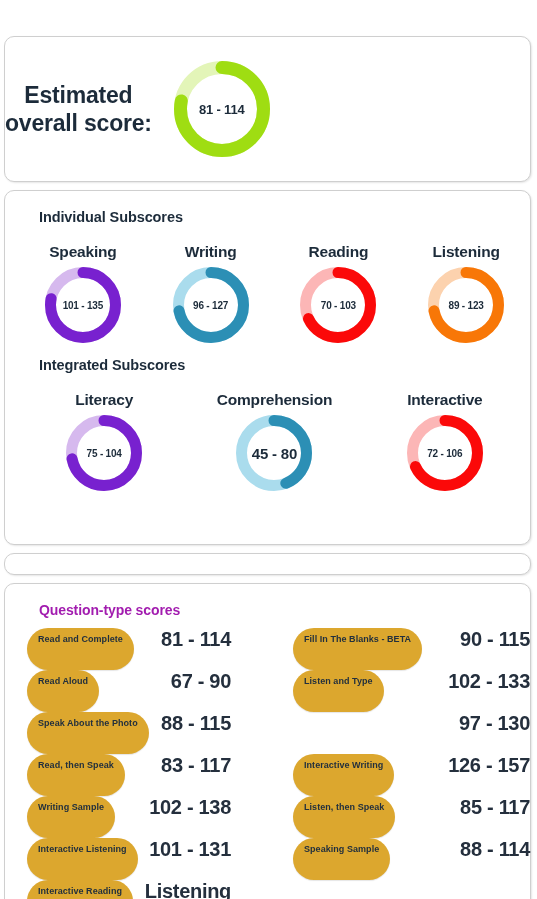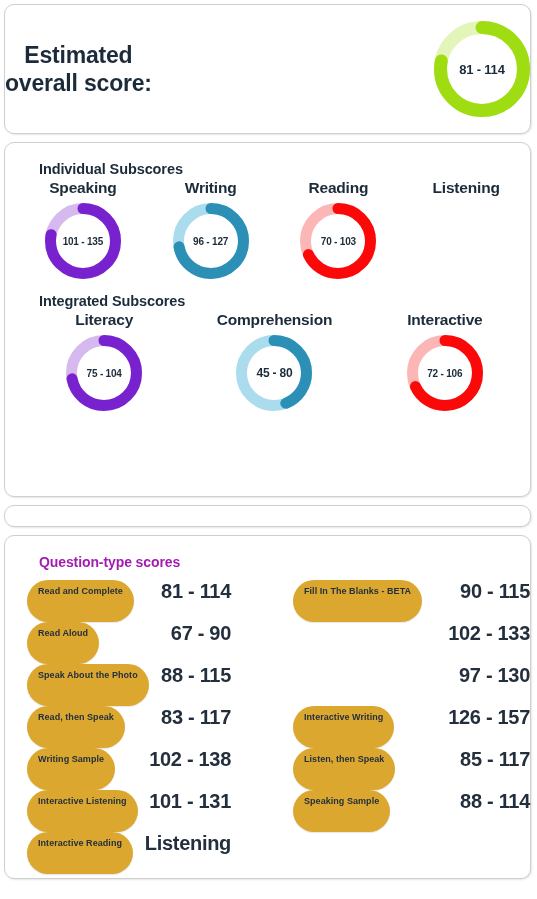--- a/index.html
+++ b/index.html
@@ -22,26 +22,27 @@
 
   .card {
     background: #ffffff;
     border: 1px solid #cfcfcf;
     border-radius: 10px;
     box-shadow: 1px 1px 2px rgba(0,0,0,0.10);
   }
 
   
   #overall-card {
-    height: 130px;
+    height: 146px;
     margin-bottom: 8px;
     display: flex;
     align-items: center;
-    justify-content: space-between;
+    justify-content: flex-start;
     gap: 22px;
+    margin-top: 32px;
   }
   .overall-title {
     font-size: 23px;
     font-weight: bold;
     line-height: 1.22;
     text-align: center;
     letter-spacing: -0.2px;
     color: #1c2b3a;
   }
 
@@ -72,21 +73,21 @@
     font-size: 14.5px;
     font-weight: bold;
     color: #1c2b3a;
     margin: 2px 0 2px 20px;
     letter-spacing: -0.1px;
   }
   .score-row {
     display: flex;
     justify-content: space-around;
     align-items: flex-start;
-    margin-top: 2px;
+    margin-top: 18px;
   }
   .score-cell {
     width: 122px;
     display: flex;
     flex-direction: column;
     align-items: center;
   }
   .score-cell .cap {
     font-size: 15.5px;
     font-weight: bold;
@@ -196,20 +197,27 @@
           <div class="donut" style="width: 76px; height: 76px;">
             <svg width="76" height="76" viewBox="0 0 76 76">
               <circle cx="38" cy="38" r="32.5" fill="none" stroke="#fcb6b6" stroke-width="11" stroke-linecap="round"></circle>
               <circle cx="38" cy="38" r="32.5" fill="none" stroke="#fb0909" stroke-width="11" stroke-linecap="round" stroke-dasharray="138.85839528866885 65.3451271946677"></circle>
             </svg>
             <div class="label" style="font-size:10px">70 - 103</div>
           </div>
         </div>
         <div class="score-cell">
           <div class="cap">Listening</div>
+          <div class="donut" style="width: 76px; height: 76px;">
+            <svg width="76" height="76" viewBox="0 0 76 76">
+              <circle cx="38" cy="38" r="32.5" fill="none" stroke="#fcd2ae" stroke-width="11" stroke-linecap="round"></circle>
+              <circle cx="38" cy="38" r="32.5" fill="none" stroke="#f87707" stroke-width="11" stroke-linecap="round" stroke-dasharray="147.0265361880023 57.176986295334245"></circle>
+            </svg>
+            <div class="label" style="font-size:10px">89 - 123</div>
+          </div>
         </div>
       </div>
 
     <div class="section-title" style="margin-top:14px;">Integrated Subscores</div>
     <div class="score-row" id="integrated-row">
         <div class="score-cell">
           <div class="cap">Literacy</div>
           <div class="donut" style="width: 76px; height: 76px;">
             <svg width="76" height="76" viewBox="0 0 76 76">
               <circle cx="38" cy="38" r="32.5" fill="none" stroke="#d6b9ee" stroke-width="11" stroke-linecap="round"></circle>
@@ -218,21 +226,21 @@
             <div class="label" style="font-size:10px">75 - 104</div>
           </div>
         </div>
         <div class="score-cell">
           <div class="cap">Comprehension</div>
           <div class="donut" style="width: 76px; height: 76px;">
             <svg width="76" height="76" viewBox="0 0 76 76">
               <circle cx="38" cy="38" r="32.5" fill="none" stroke="#aadced" stroke-width="11" stroke-linecap="round"></circle>
               <circle cx="38" cy="38" r="32.5" fill="none" stroke="#2c8fb5" stroke-width="11" stroke-linecap="round" stroke-dasharray="89.84954989266808 114.35397259066846"></circle>
             </svg>
-            <div class="label" style="font-size:12px">45 - 80</div>
+            <div class="label" style="font-size:15px">45 - 80</div>
           </div>
         </div>
         <div class="score-cell">
           <div class="cap">Interactive</div>
           <div class="donut" style="width: 76px; height: 76px;">
             <svg width="76" height="76" viewBox="0 0 76 76">
               <circle cx="38" cy="38" r="32.5" fill="none" stroke="#fcb6b6" stroke-width="11" stroke-linecap="round"></circle>
               <circle cx="38" cy="38" r="32.5" fill="none" stroke="#fb0909" stroke-width="11" stroke-linecap="round" stroke-dasharray="138.85839528866885 65.3451271946677"></circle>
             </svg>
             <div class="label" style="font-size:10px">72 - 106</div>
@@ -275,20 +283,21 @@
             <span class="pill">Interactive Reading</span>
             <span class="qt-score qt-unscored">Listening</span>
           </div>
         </div>
       <div class="qt-col qt-right" id="qt-right">
           <div class="qt-item">
             <span class="pill">Fill In The Blanks - BETA</span>
             <span class="qt-score">90 - 115</span>
           </div>
           <div class="qt-item">
+            <span class="pill">Listen and Type</span>
             <span class="qt-score">102 - 133</span>
           </div>
           <div class="qt-item">
             <span class="qt-score">97 - 130</span>
           </div>
           <div class="qt-item">
             <span class="pill">Interactive Writing</span>
             <span class="qt-score">126 - 157</span>
           </div>
           <div class="qt-item">

